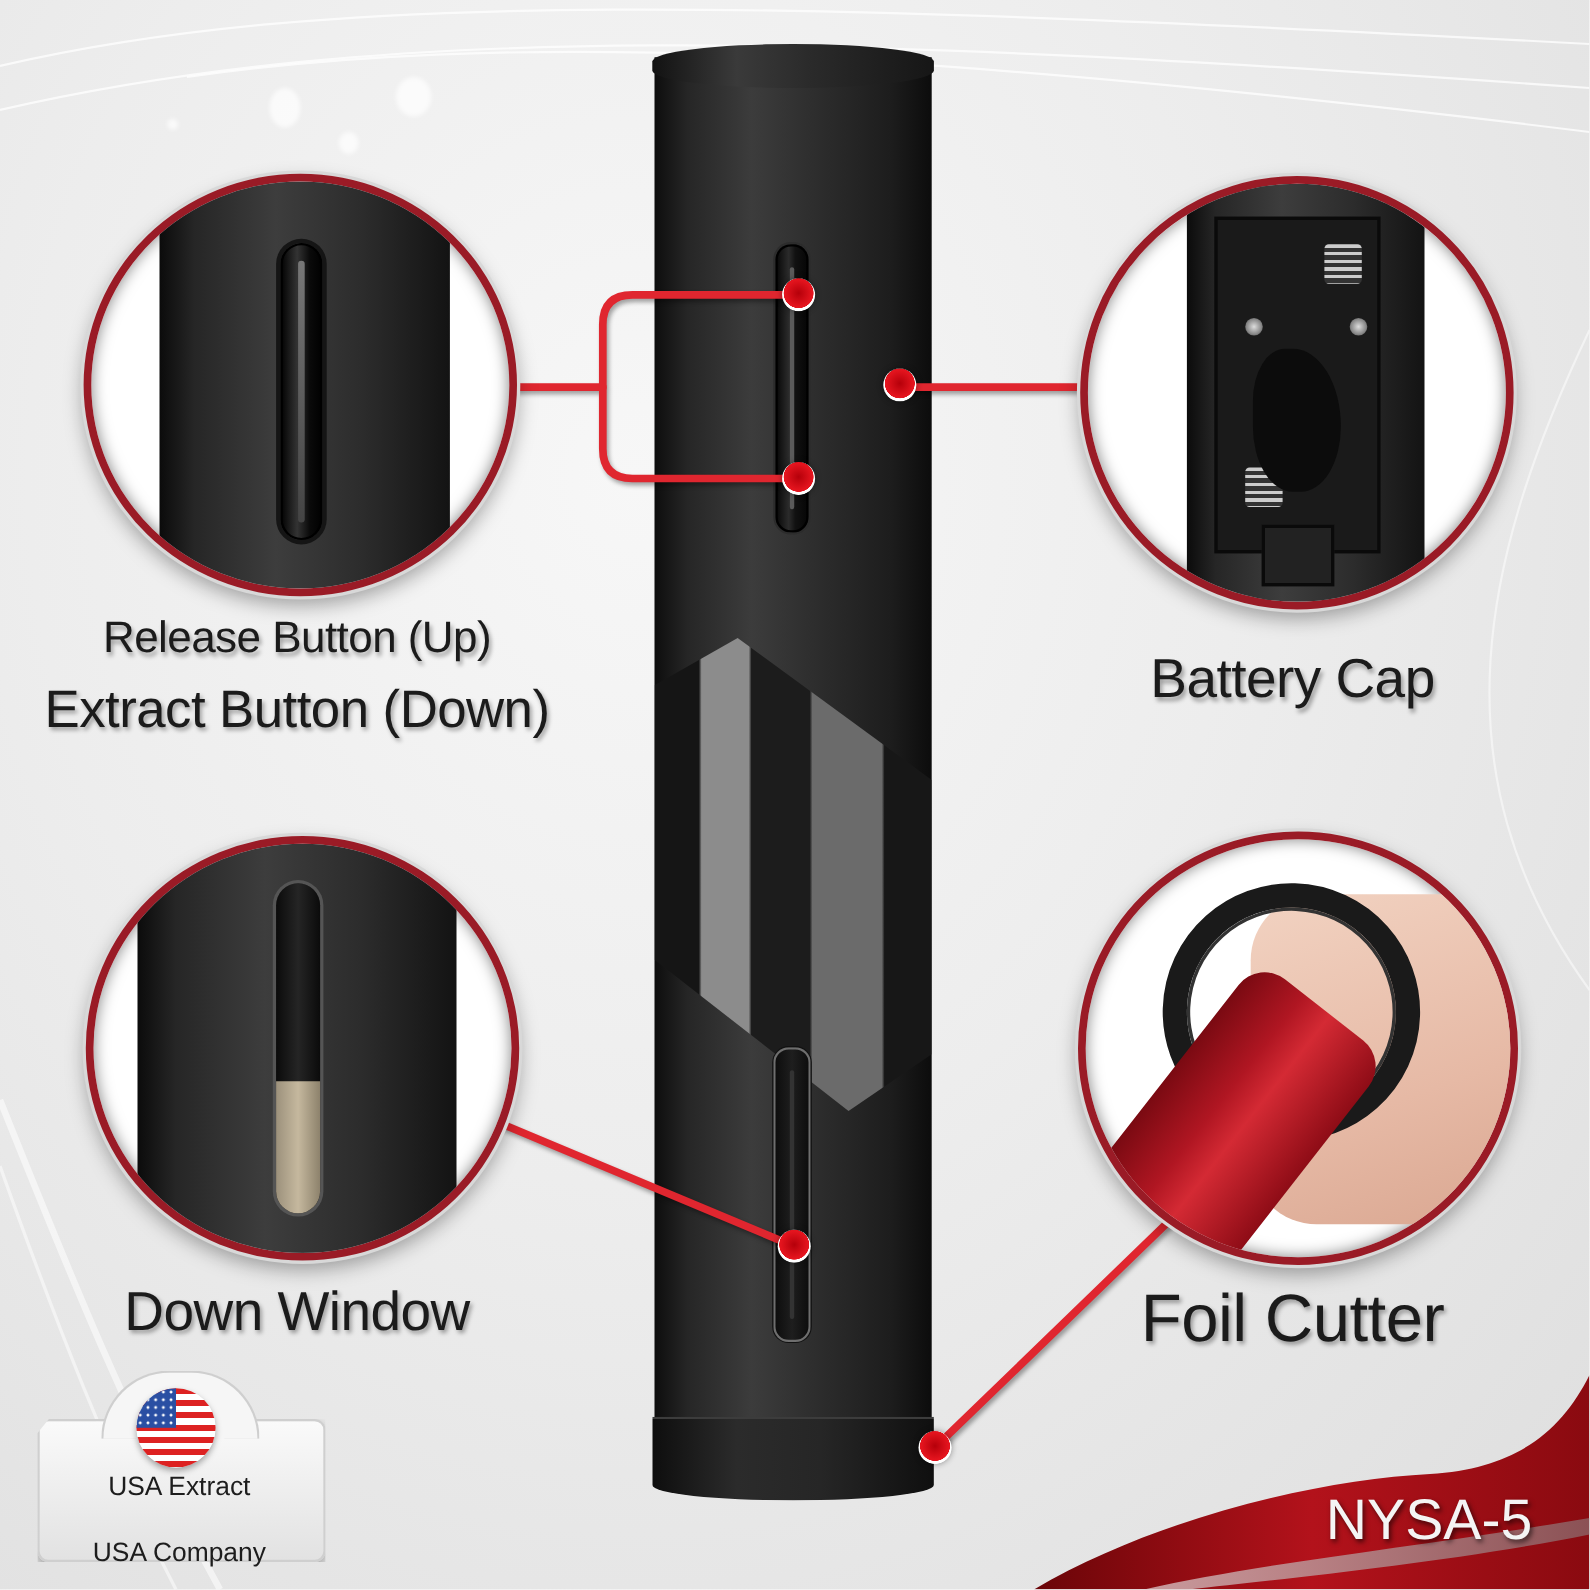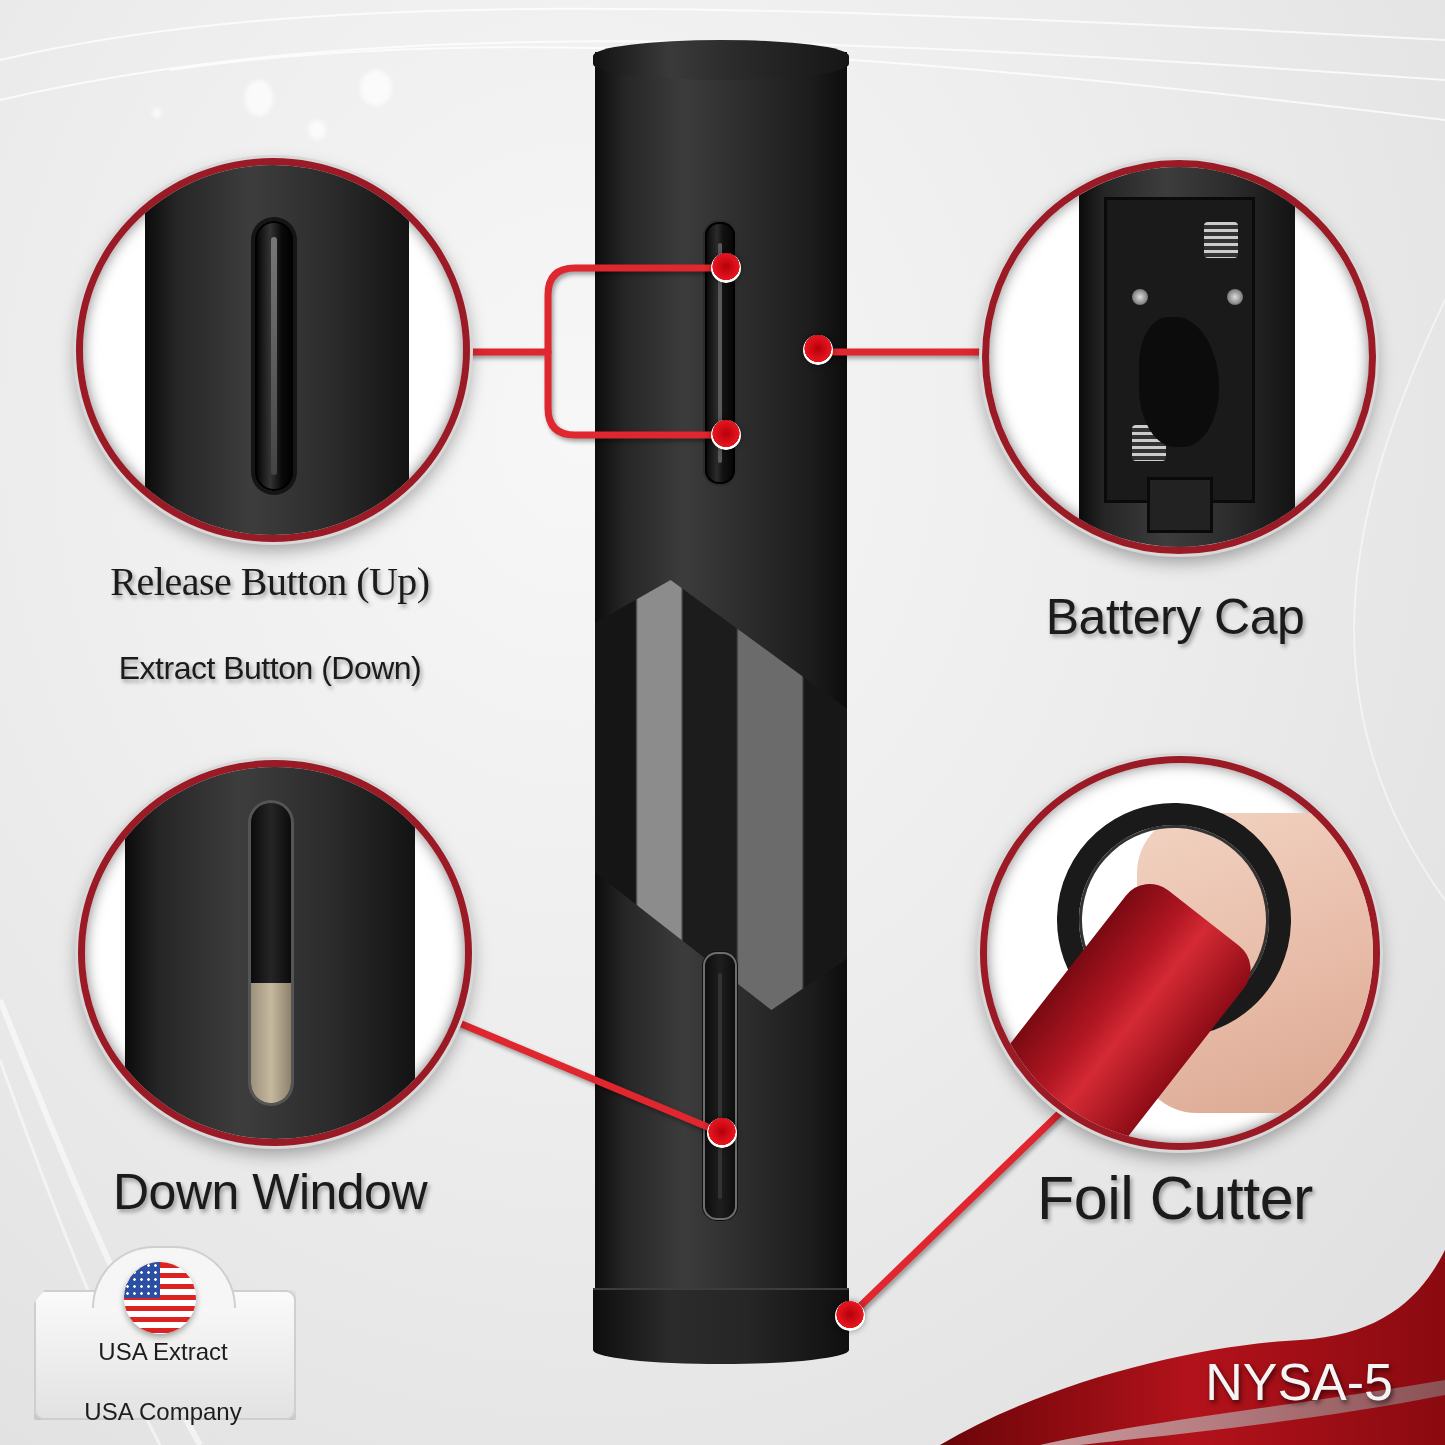--- a/index.html
+++ b/index.html
@@ -199,22 +199,22 @@
     <div class="cork"></div>
   </div>
 </div>
 
 <div class="inset" style="left:980px;top:756px;width:386px;height:380px;">
   <div class="hand" style="left:150px;top:50px;width:260px;height:300px;"></div>
   <div class="cutter-ring" style="left:70px;top:40px;width:190px;height:190px;"></div>
   <div class="bottle-neck" style="left:40px;top:120px;width:150px;height:330px;"></div>
 </div>
 
-<div class="label" style="left:55px;top:558px;width:430px;font-size:40px;font-family:Liberation Serif, serif;">Release Button (Up)</div>
-<div class="label" style="left:40px;top:650px;width:460px;font-size:32px;">Extract Button (Down)</div>
+<div class="label" style="left:55px;top:558px;width:430px;font-size:40px;">Release Button (Up)</div>
+<div class="label" style="left:40px;top:618px;width:460px;font-size:48px;">Extract Button (Down)</div>
 <div class="label" style="left:1010px;top:572px;width:330px;font-size:50px;margin-top:16px;">Battery Cap</div>
 <div class="label" style="left:90px;top:1163px;width:360px;font-size:50px;">Down Window</div>
 <div class="label" style="left:1030px;top:1163px;width:290px;font-size:61px;">Foil Cutter</div>
 
 <div class="badge"></div>
 <div class="badge-top"></div>
 <div class="flag">
     <div class="canton"></div>
   </div>
 <div class="badge-text" style="top:1340px;">USA Extract</div>

